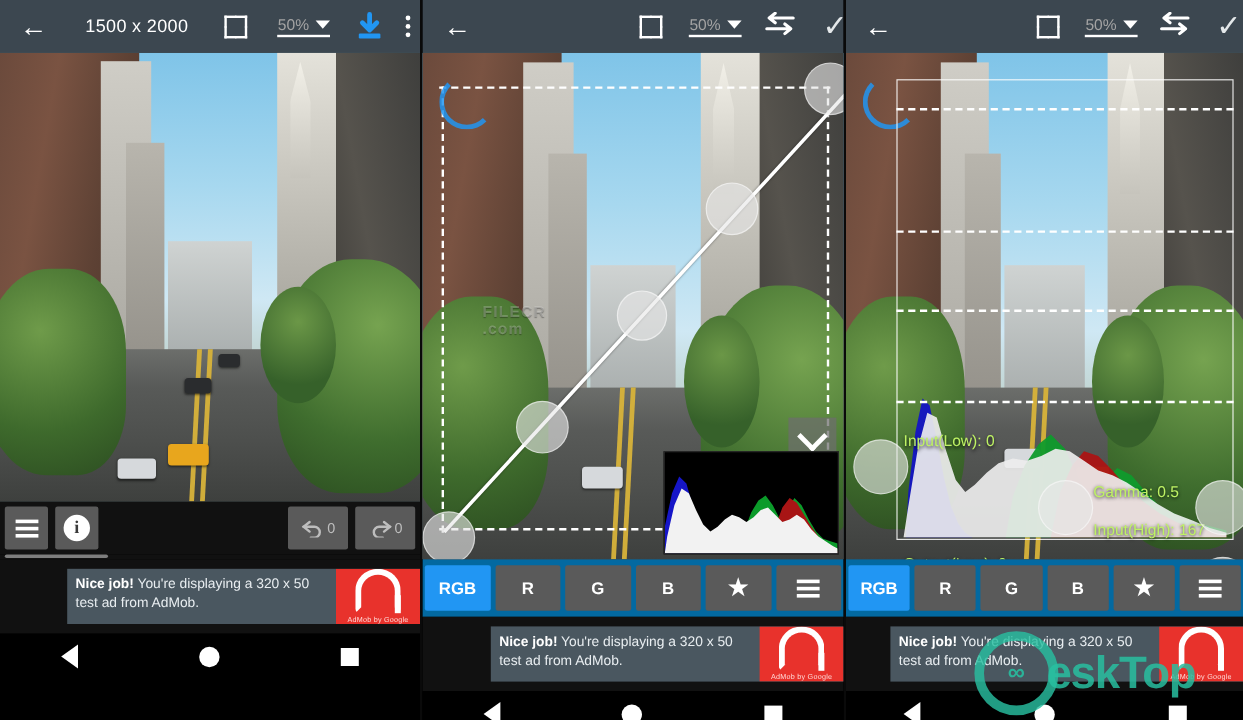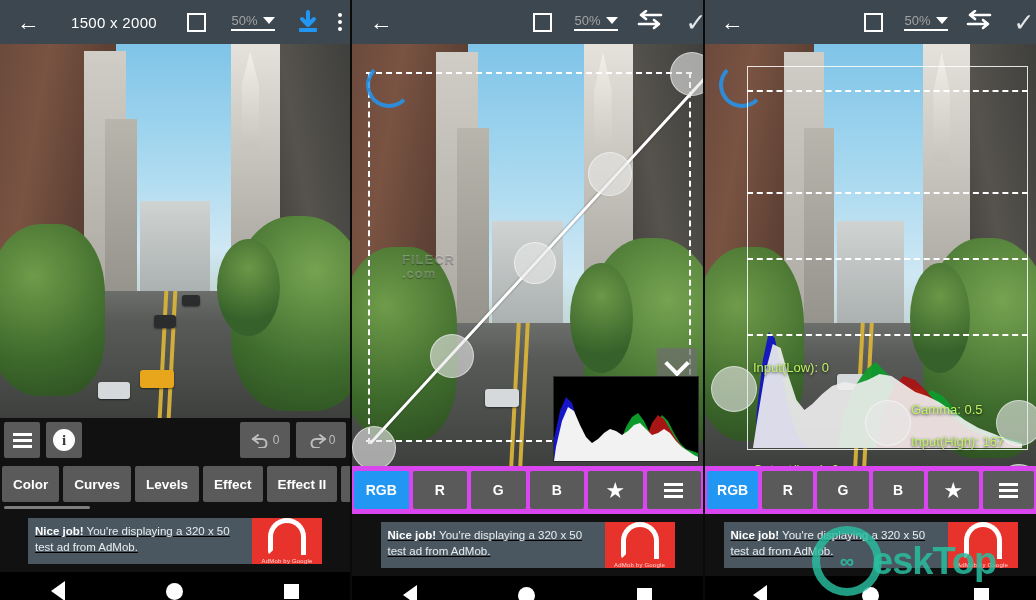--- a/index.html
+++ b/index.html
@@ -78,28 +78,28 @@
          border-radius:2px;margin-left:6px;color:#bdbdbd;font-size:12px;}
   .urbtn svg{display:block;}
 
   .tabs{display:flex;height:44px;background:#111;align-items:center;gap:4px;padding:0 2px;overflow:hidden;}
   .tab{background:#5a5a5a;color:#fff;font-size:13.5px;font-weight:700;height:36px;display:flex;align-items:center;
        padding:0 11px;border-radius:2px;white-space:nowrap;}
   .scrollhint{height:4px;background:#111;position:relative;}
   .scrollhint i{position:absolute;left:4px;top:0;width:86px;height:3px;background:#7d7d7d;border-radius:2px;}
 
   
-  .chanbar{display:flex;height:44px;background:#d946ef;align-items:center;gap:4px;padding:2px 2px;}
+  .chanbar{display:flex;height:44px;background:#0369a1;align-items:center;gap:4px;padding:2px 2px;}
   .chan{background:#5a5a5a;color:#fff;font-size:14px;font-weight:700;height:38px;flex:1;display:flex;
         align-items:center;justify-content:center;border-radius:2px;}
   .chan.active{background:#2196f3;}
   .chan .star{font-size:19px;line-height:1;}
 
   
-  .adzone{height:62px;background:#111;display:flex;align-items:center;justify-content:center;text-decoration:underline;}
+  .adzone{height:62px;background:#111;display:flex;align-items:center;justify-content:flex-end;}
   .ad{width:294px;height:46px;background:#4a5760;display:flex;align-items:stretch;overflow:hidden;}
   .adtxt{flex:1;color:#e8edf0;font-size:11.5px;line-height:1.35;padding:6px 7px;}
   .adtxt b{color:#fff;}
   .adlogo{width:70px;background:#e8322c;position:relative;display:flex;flex-direction:column;align-items:center;justify-content:center;}
   .adlogo .g{width:28px;height:28px;border:5px solid #fff;border-radius:50% 50% 4px 4px;border-bottom-color:transparent;
         position:relative;}
   .adlogo .g:after{content:"";position:absolute;right:-5px;bottom:-5px;width:5px;height:15px;background:#fff;}
   .adlogo small{font-size:6px;color:#ffd7d5;margin-top:3px;letter-spacing:.2px;}
 
   
@@ -228,29 +228,20 @@
       </div>
       <div class="urbtn">
         <svg width="20" height="16" viewBox="0 0 20 16">
             <path d="M13 3l5 4-5 4" stroke="#bdbdbd" stroke-width="2" fill="none" stroke-linecap="round"></path>
             <path d="M18 7H9a4.5 4.5 0 000 9h3" stroke="#bdbdbd" stroke-width="2" fill="none" stroke-linecap="round"></path>
           </svg>
         <span>0</span>
       </div>
     </div>
 
-    <div class="tabs">
-      <div class="tab">Color</div>
-      <div class="tab">Curves</div>
-      <div class="tab">Levels</div>
-      <div class="tab">Effect</div>
-      <div class="tab">Effect II</div>
-      <div class="tab">Fra</div>
-
-    </div>
     <div class="scrollhint">
         <i></i>
       </div>
 
     <div class="adzone">
       <div class="ad">
         <div class="adtxt">
           <b>Nice job!</b><span> You're displaying a 320 x 50 test ad from AdMob.</span>
         </div>
         <div class="adlogo">

